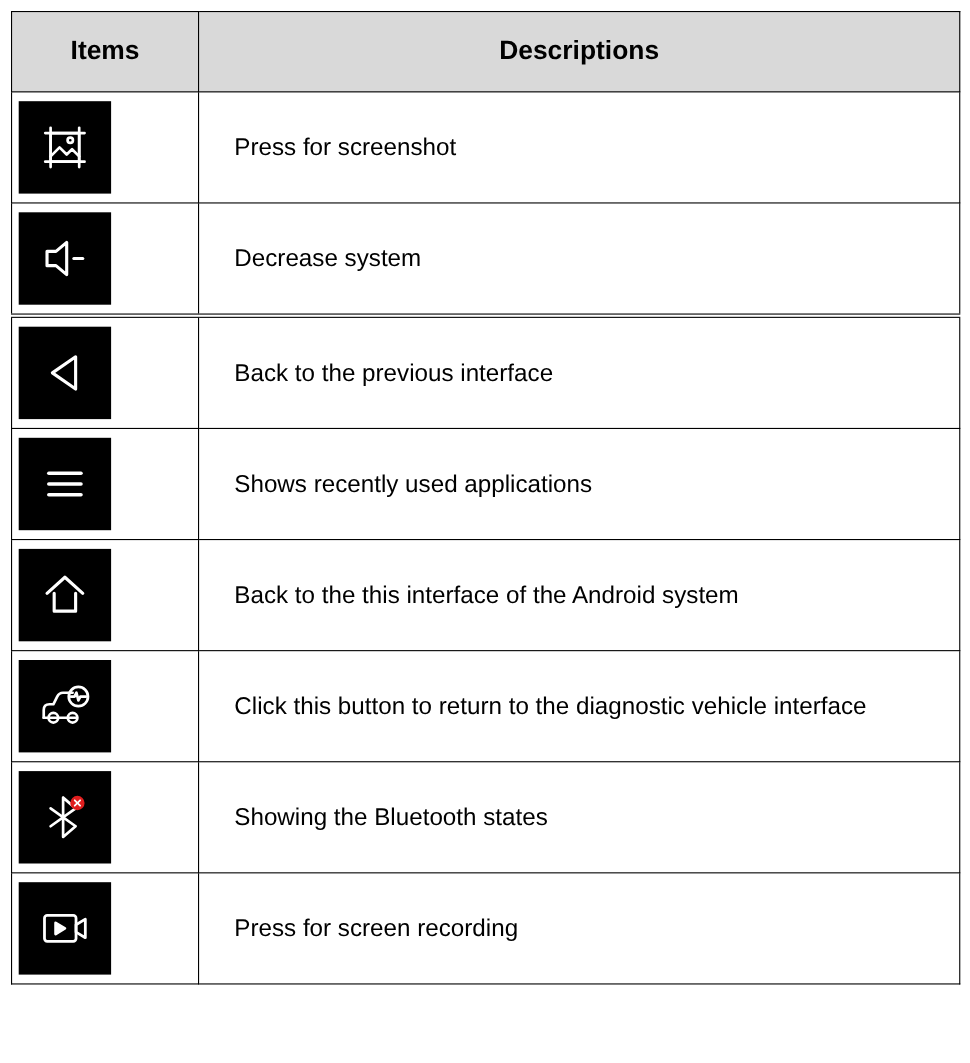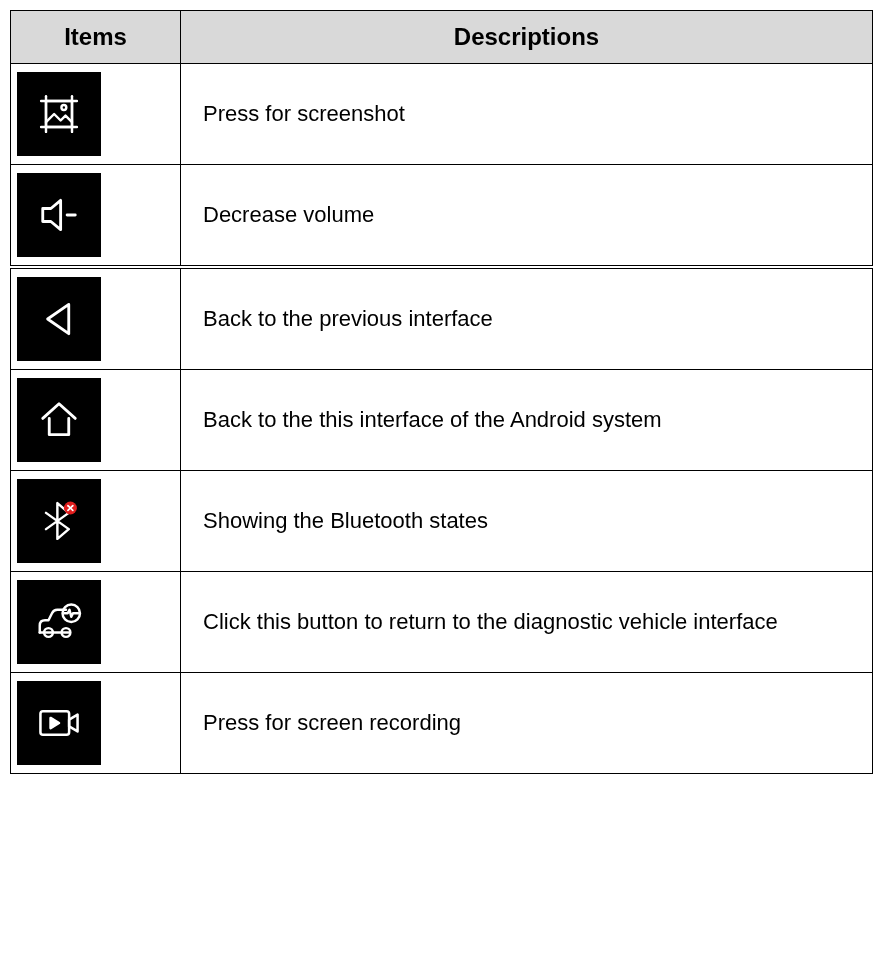--- a/index.html
+++ b/index.html
@@ -17,21 +17,21 @@
     table-layout: fixed;
   }
   th, td {
     border: 1.5px solid #000;
     padding: 0;
   }
   th {
     background: #d9d9d9;
     font-weight: bold;
     font-size: 24px;
-    padding: 12px 0;
+    padding: 22px 0;
     text-align: center;
   }
   col.items-col { width: 170px; }
   col.desc-col  { width: 692px; }
   td.icon-cell {
     height: 100px;
     padding: 8px 0 8px 6px;
     vertical-align: middle;
   }
   .icon-box {
@@ -39,21 +39,21 @@
     height: 84px;
     background: #000;
     display: flex;
     align-items: center;
     justify-content: center;
   }
   .icon-box svg { display: block; }
   td.desc-cell {
     font-size: 22px;
     line-height: 1.25;
-    padding: 0 22px;
+    padding: 0 32px;
     vertical-align: middle;
   }
   tr.dbl-top td { border-top: 4px double #000; }
 </style>
 </head>
 <body>
 
 <table>
   <colgroup>
     <col class="items-col">
@@ -86,47 +86,75 @@
 
     <tr>
       <td class="icon-cell">
         <div class="icon-box">
           <svg viewBox="0 0 64 64" width="52" height="52" fill="none" stroke="#fff" stroke-width="3.5" stroke-linecap="round" stroke-linejoin="round">
             <path d="M12 24 L22 24 L34 14 L34 50 L22 40 L12 40 Z"></path>
             <path d="M42 32 L52 32"></path>
           </svg>
         </div>
       </td>
-      <td class="desc-cell">Decrease volume</td>
+      <td class="desc-cell">Decrease system</td>
     </tr>
 
     <tr class="dbl-top">
       <td class="icon-cell">
         <div class="icon-box">
           <svg viewBox="0 0 64 64" width="52" height="52" fill="none" stroke="#fff" stroke-width="3.5" stroke-linejoin="round">
             <path d="M44 14 L18 32 L44 50 Z"></path>
           </svg>
         </div>
       </td>
       <td class="desc-cell">Back to the previous interface</td>
     </tr>
 
+    <tr>
+      <td class="icon-cell">
+        <div class="icon-box">
+          <svg viewBox="0 0 64 64" width="52" height="52" fill="none" stroke="#fff" stroke-width="4" stroke-linecap="round">
+            <path d="M14 20 L50 20"></path>
+            <path d="M14 32 L50 32"></path>
+            <path d="M14 44 L50 44"></path>
+          </svg>
+        </div>
+      </td>
+      <td class="desc-cell">Shows recently used applications</td>
+    </tr>
 
     <tr>
       <td class="icon-cell">
         <div class="icon-box">
           <svg viewBox="0 0 64 64" width="52" height="52" fill="none" stroke="#fff" stroke-width="3.5" stroke-linecap="round" stroke-linejoin="round">
             <path d="M12 30 L32 12 L52 30"></path>
             <path d="M20 30 L20 50 L44 50 L44 30"></path>
           </svg>
         </div>
       </td>
       <td class="desc-cell">Back to the this interface of the Android system</td>
     </tr>
 
+
+    <tr>
+      <td class="icon-cell">
+        <div class="icon-box">
+          <svg viewBox="0 0 64 64" width="56" height="56" fill="none" stroke="#fff" stroke-width="2.8" stroke-linecap="round" stroke-linejoin="round">
+            <path d="M10 44 L10 36 Q10 30 16 30 L20 30 L24 22 Q26 18 30 18 L40 18"></path>
+            <path d="M10 44 L44 44"></path>
+            <circle cx="20" cy="44" r="5"></circle>
+            <circle cx="40" cy="44" r="5"></circle>
+            <circle cx="46" cy="22" r="10"></circle>
+            <path d="M38 22 L42 22 L44 18 L46 26 L48 22 L54 22"></path>
+          </svg>
+        </div>
+      </td>
+      <td class="desc-cell">Click this button to return to the diagnostic vehicle interface</td>
+    </tr>
 
     <tr>
       <td class="icon-cell">
         <div class="icon-box">
           <svg viewBox="0 0 64 64" width="52" height="52">
             <g fill="none" stroke="#fff" stroke-width="3" stroke-linecap="round" stroke-linejoin="round">
               <path d="M30 10 L30 54 L44 42 L16 22 M30 10 L44 22 L16 42"></path>
             </g>
             <circle cx="46" cy="16" r="8" fill="#e01e1e"></circle>
             <g stroke="#fff" stroke-width="2" stroke-linecap="round">
@@ -135,36 +163,20 @@
             </g>
           </svg>
         </div>
       </td>
       <td class="desc-cell">Showing the Bluetooth states</td>
     </tr>
 
     <tr>
       <td class="icon-cell">
         <div class="icon-box">
-          <svg viewBox="0 0 64 64" width="56" height="56" fill="none" stroke="#fff" stroke-width="2.8" stroke-linecap="round" stroke-linejoin="round">
-            <path d="M10 44 L10 36 Q10 30 16 30 L20 30 L24 22 Q26 18 30 18 L40 18"></path>
-            <path d="M10 44 L44 44"></path>
-            <circle cx="20" cy="44" r="5"></circle>
-            <circle cx="40" cy="44" r="5"></circle>
-            <circle cx="46" cy="22" r="10"></circle>
-            <path d="M38 22 L42 22 L44 18 L46 26 L48 22 L54 22"></path>
-          </svg>
-        </div>
-      </td>
-      <td class="desc-cell">Click this button to return to the diagnostic vehicle interface</td>
-    </tr>
-
-    <tr>
-      <td class="icon-cell">
-        <div class="icon-box">
           <svg viewBox="0 0 64 64" width="54" height="54" fill="none" stroke="#fff" stroke-width="3" stroke-linejoin="round">
             <rect x="10" y="18" width="34" height="28" rx="3"></rect>
             <path d="M44 28 L54 22 L54 42 L44 36 Z"></path>
             <path d="M22 26 L32 32 L22 38 Z" fill="#fff"></path>
           </svg>
         </div>
       </td>
       <td class="desc-cell">Press for screen recording</td>
     </tr>
   </tbody>

